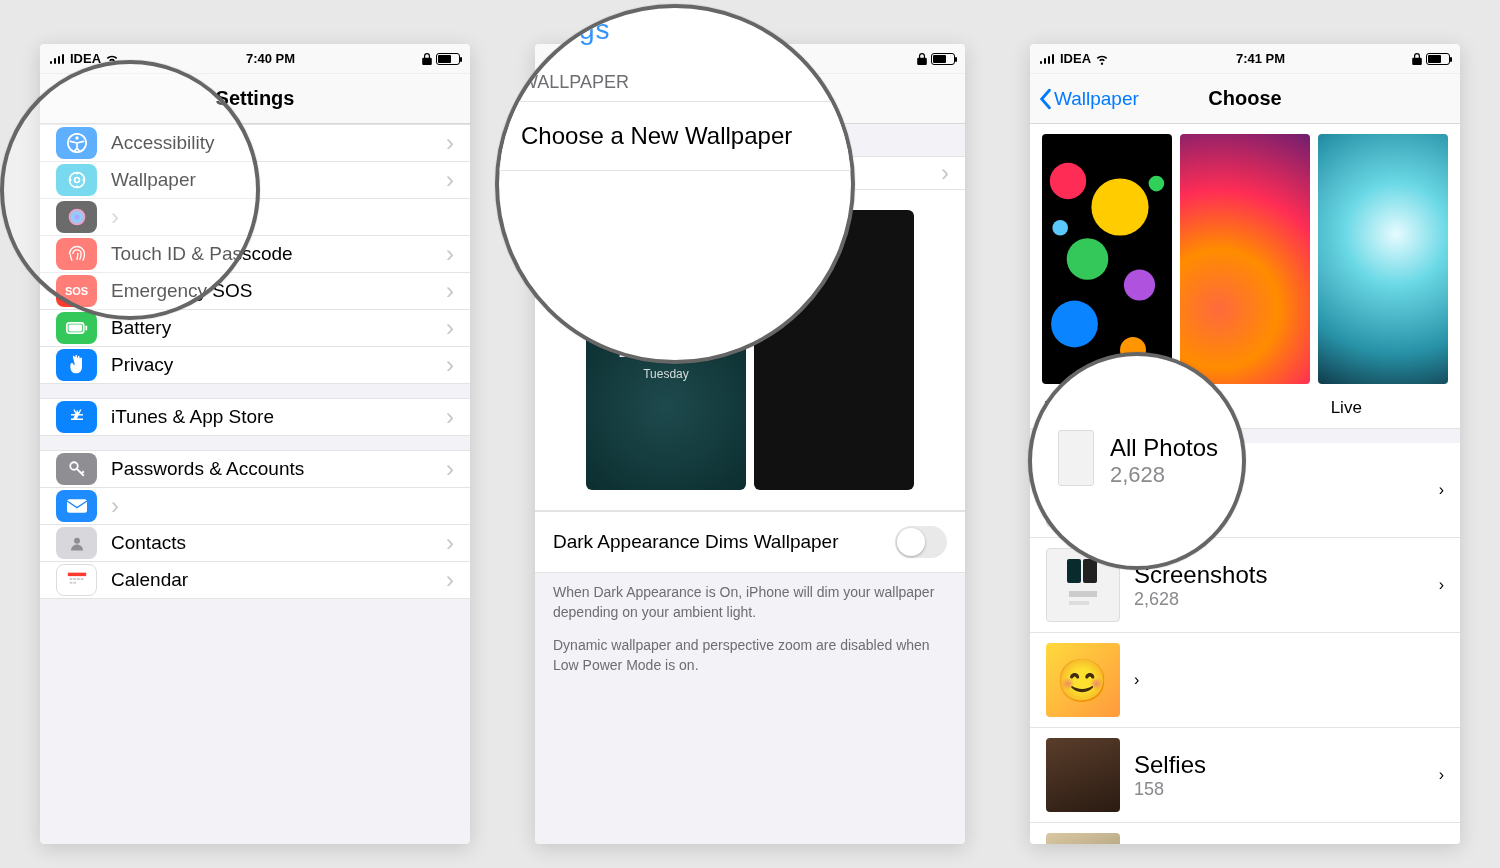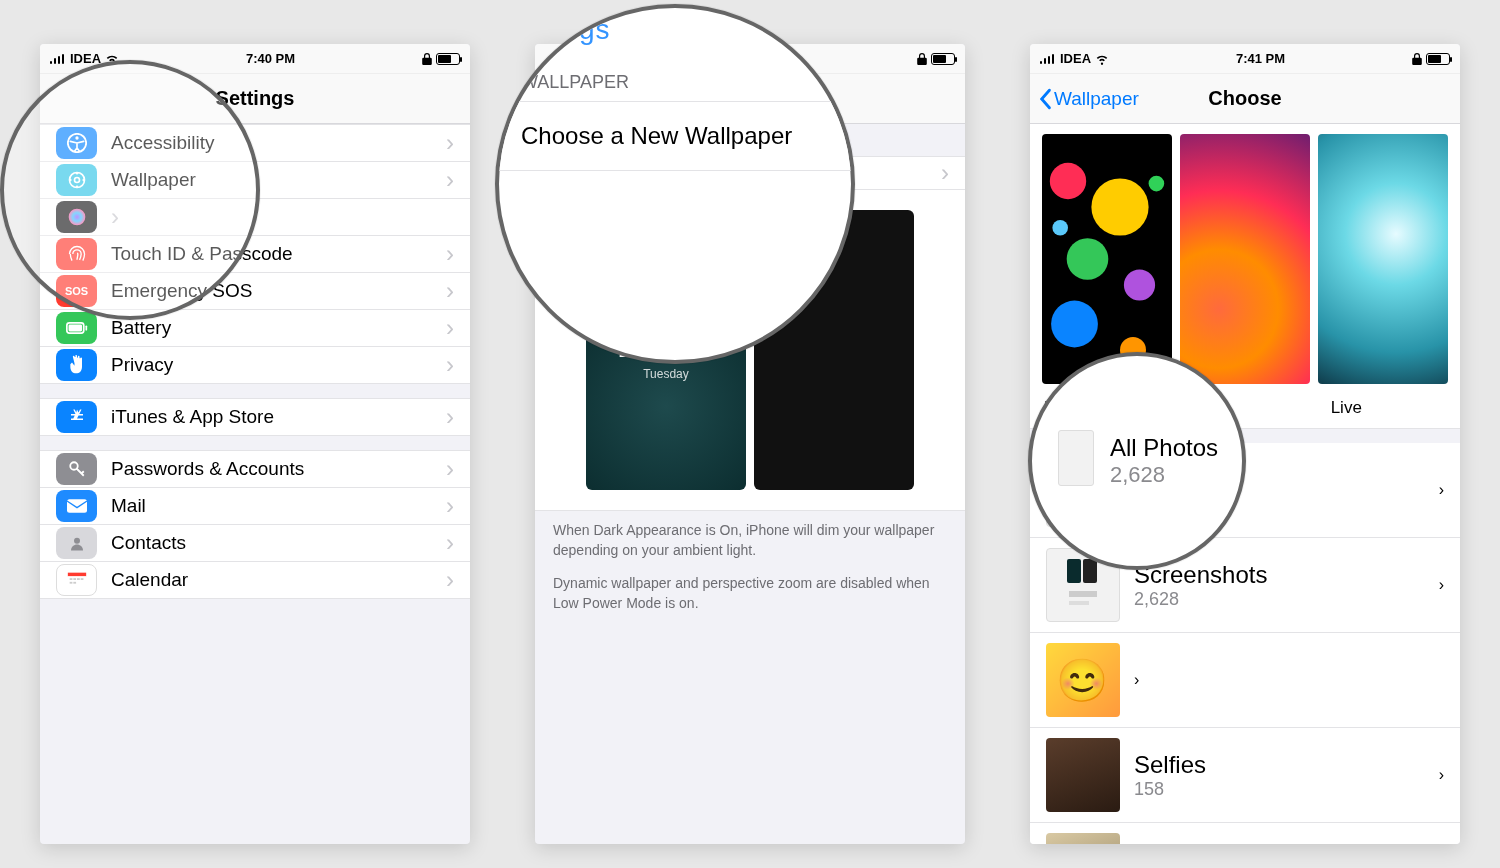--- a/index.html
+++ b/index.html
@@ -286,21 +286,20 @@
         <span class="label">Passwords &amp; Accounts</span>
         <span class="disclosure">›</span>
       </div>
       <div class="row">
         <span class="icon bg-mail">
           <svg width="20" height="14" viewBox="0 0 24 16">
               <rect width="24" height="16" rx="3" fill="#fff"></rect>
               <path d="M0 2l12 8 12-8" fill="none" stroke="#1e8bff" stroke-width="1.6"></path>
             </svg>
         </span>
-        <span class="label">Mail</span>
         <span class="disclosure">›</span>
       </div>
       <div class="row">
         <span class="icon bg-grey" style="background:#d8d8dc">
           <svg width="18" height="18" viewBox="0 0 24 24">
               <circle cx="12" cy="9" r="4" fill="#8e8e93"></circle>
               <path d="M4 22c0-5 4-8 8-8s8 3 8 8" fill="#8e8e93"></path>
             </svg>
         </span>
         <span class="label">Contacts</span>
@@ -398,20 +397,26 @@
         <div class="app" style="background:#ff3b30"></div>
       <div class="app" style="background:#0a84ff"></div>
         <div class="app" style="background:#8e8e93"></div>
       <div class="app" style="background:#34c759;grid-column:1"></div>
       <div class="app" style="background:#ff2d55"></div>
       <div class="app" style="background:#007aff"></div>
       <div class="app" style="background:#1DB954"></div>
     </div>
   </div>
 
+  <div class="toggle-row">
+    <span>Dark Appearance Dims Wallpaper</span>
+    <span class="switch">
+        <span class="knob"></span>
+      </span>
+  </div>
   <div class="footer-text">When Dark Appearance is On, iPhone will dim your wallpaper depending on your ambient light.</div>
   <div class="footer-text" style="padding-top:4px">Dynamic wallpaper and perspective zoom are disabled when Low Power Mode is on.</div>
 </div>
 
 <div class="callout" style="left:495px; top:4px; width:360px; height:360px;
             background:#fff; overflow:hidden; display:flex; flex-direction:column;
             border-width:4px;">
   <div style="display:flex;align-items:flex-end;padding:6px 22px;color:#007aff;font-size:28px;">
     <span style="opacity:.8;letter-spacing:1px">ettings</span>
     <span style="flex:1"></span>

